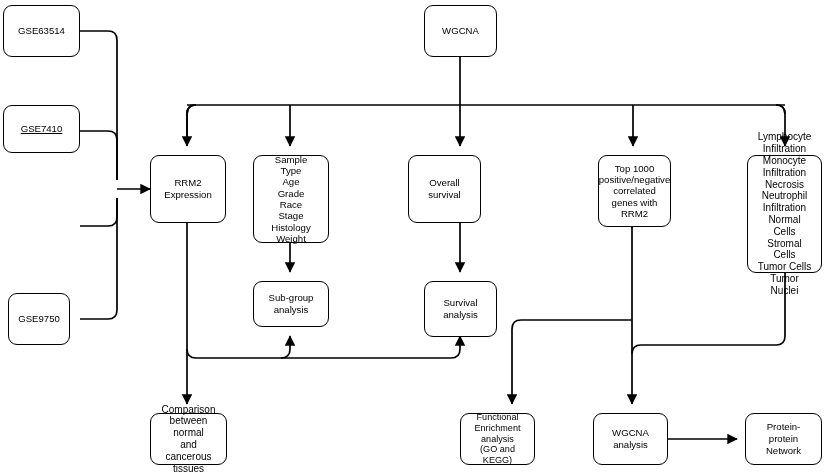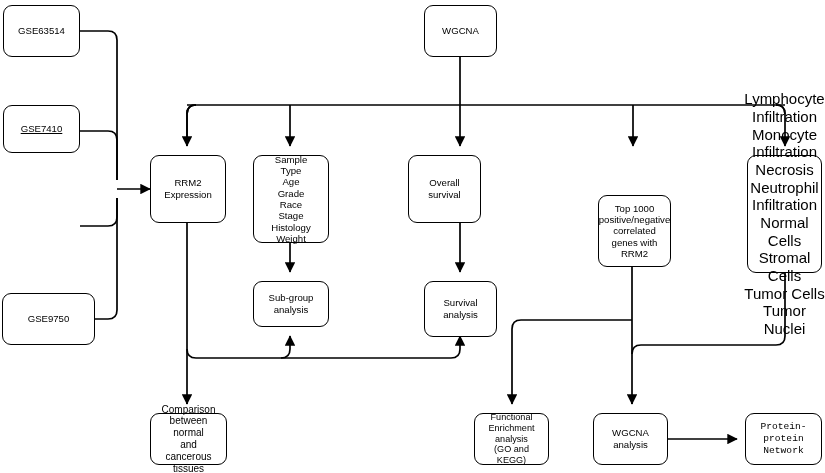--- a/index.html
+++ b/index.html
@@ -97,44 +97,44 @@
 
       <path d="M 668 439 H 737" marker-end="url(#arrow)"></path>
     </g>
   </svg>
 
   <div class="node" style="left:3px;  top:5px;   width:77px;  height:52px;">GSE63514</div>
 
   <div class="node" style="left:3px;  top:105px; width:77px;  height:48px;text-decoration:underline;">GSE7410</div>
 
 
-  <div class="node" style="left:2px;  top:293px; width:93px;  height:52px;">GSE9750</div>
+  <div class="node" style="left:8px;  top:293px; width:62px;  height:52px;">GSE9750</div>
 
   <div class="node" style="left:424px; top:5px;  width:73px;  height:52px;">WGCNA</div>
 
   <div class="node" style="left:150px; top:155px; width:76px; height:68px;">RRM2
 Expression</div>
 
   <div class="node tight" style="left:253px; top:155px; width:76px; height:88px;">Sample Type
 Age
 Grade
 Race
 Stage
 Histology
 Weight</div>
 
   <div class="node" style="left:408px; top:155px; width:73px; height:68px;">Overall survival</div>
 
-  <div class="node tight" style="left:598px; top:155px; width:73px; height:72px;margin-top:40px;">Top 1000
+  <div class="node tight" style="left:598px; top:155px; width:73px; height:72px;">Top 1000
 positive/negative
 correlated
 genes with
 RRM2</div>
 
-  <div class="node tight" style="left:747px; top:155px; width:75px; height:118px; font-size:15px;">Lymphocyte
+  <div class="node tight" style="left:747px; top:155px; width:75px; height:118px; font-size:10px;">Lymphocyte
 Infiltration
 Monocyte
 Infiltration
 Necrosis
 Neutrophil
 Infiltration
 Normal Cells
 Stromal Cells
 Tumor Cells
 Tumor Nuclei</div>
@@ -142,24 +142,24 @@
   <div class="node" style="left:253px; top:281px; width:76px; height:46px;">Sub-group
 analysis</div>
 
   <div class="node" style="left:424px; top:281px; width:73px; height:56px;">Survival analysis</div>
 
   <div class="node tight" style="left:150px; top:413px; width:77px; height:52px; font-size:10px;">Comparison
 between normal
 and cancerous
 tissues</div>
 
-  <div class="node tight" style="left:474px; top:413px; width:75px; height:52px; font-size:9.1px;">Functional
+  <div class="node tight" style="left:460px; top:413px; width:75px; height:52px; font-size:9.1px;">Functional
 Enrichment
 analysis
 (GO and KEGG)</div>
 
   <div class="node" style="left:593px; top:413px; width:75px; height:52px;">WGCNA
 analysis</div>
 
-  <div class="node" style="left:745px; top:413px; width:77px; height:52px;font-family:Liberation Mono, monospace;">Protein-protein
+  <div class="node" style="left:745px; top:413px; width:77px; height:52px;">Protein-protein
 Network</div>
 
 </div>
 
 </body></html>

